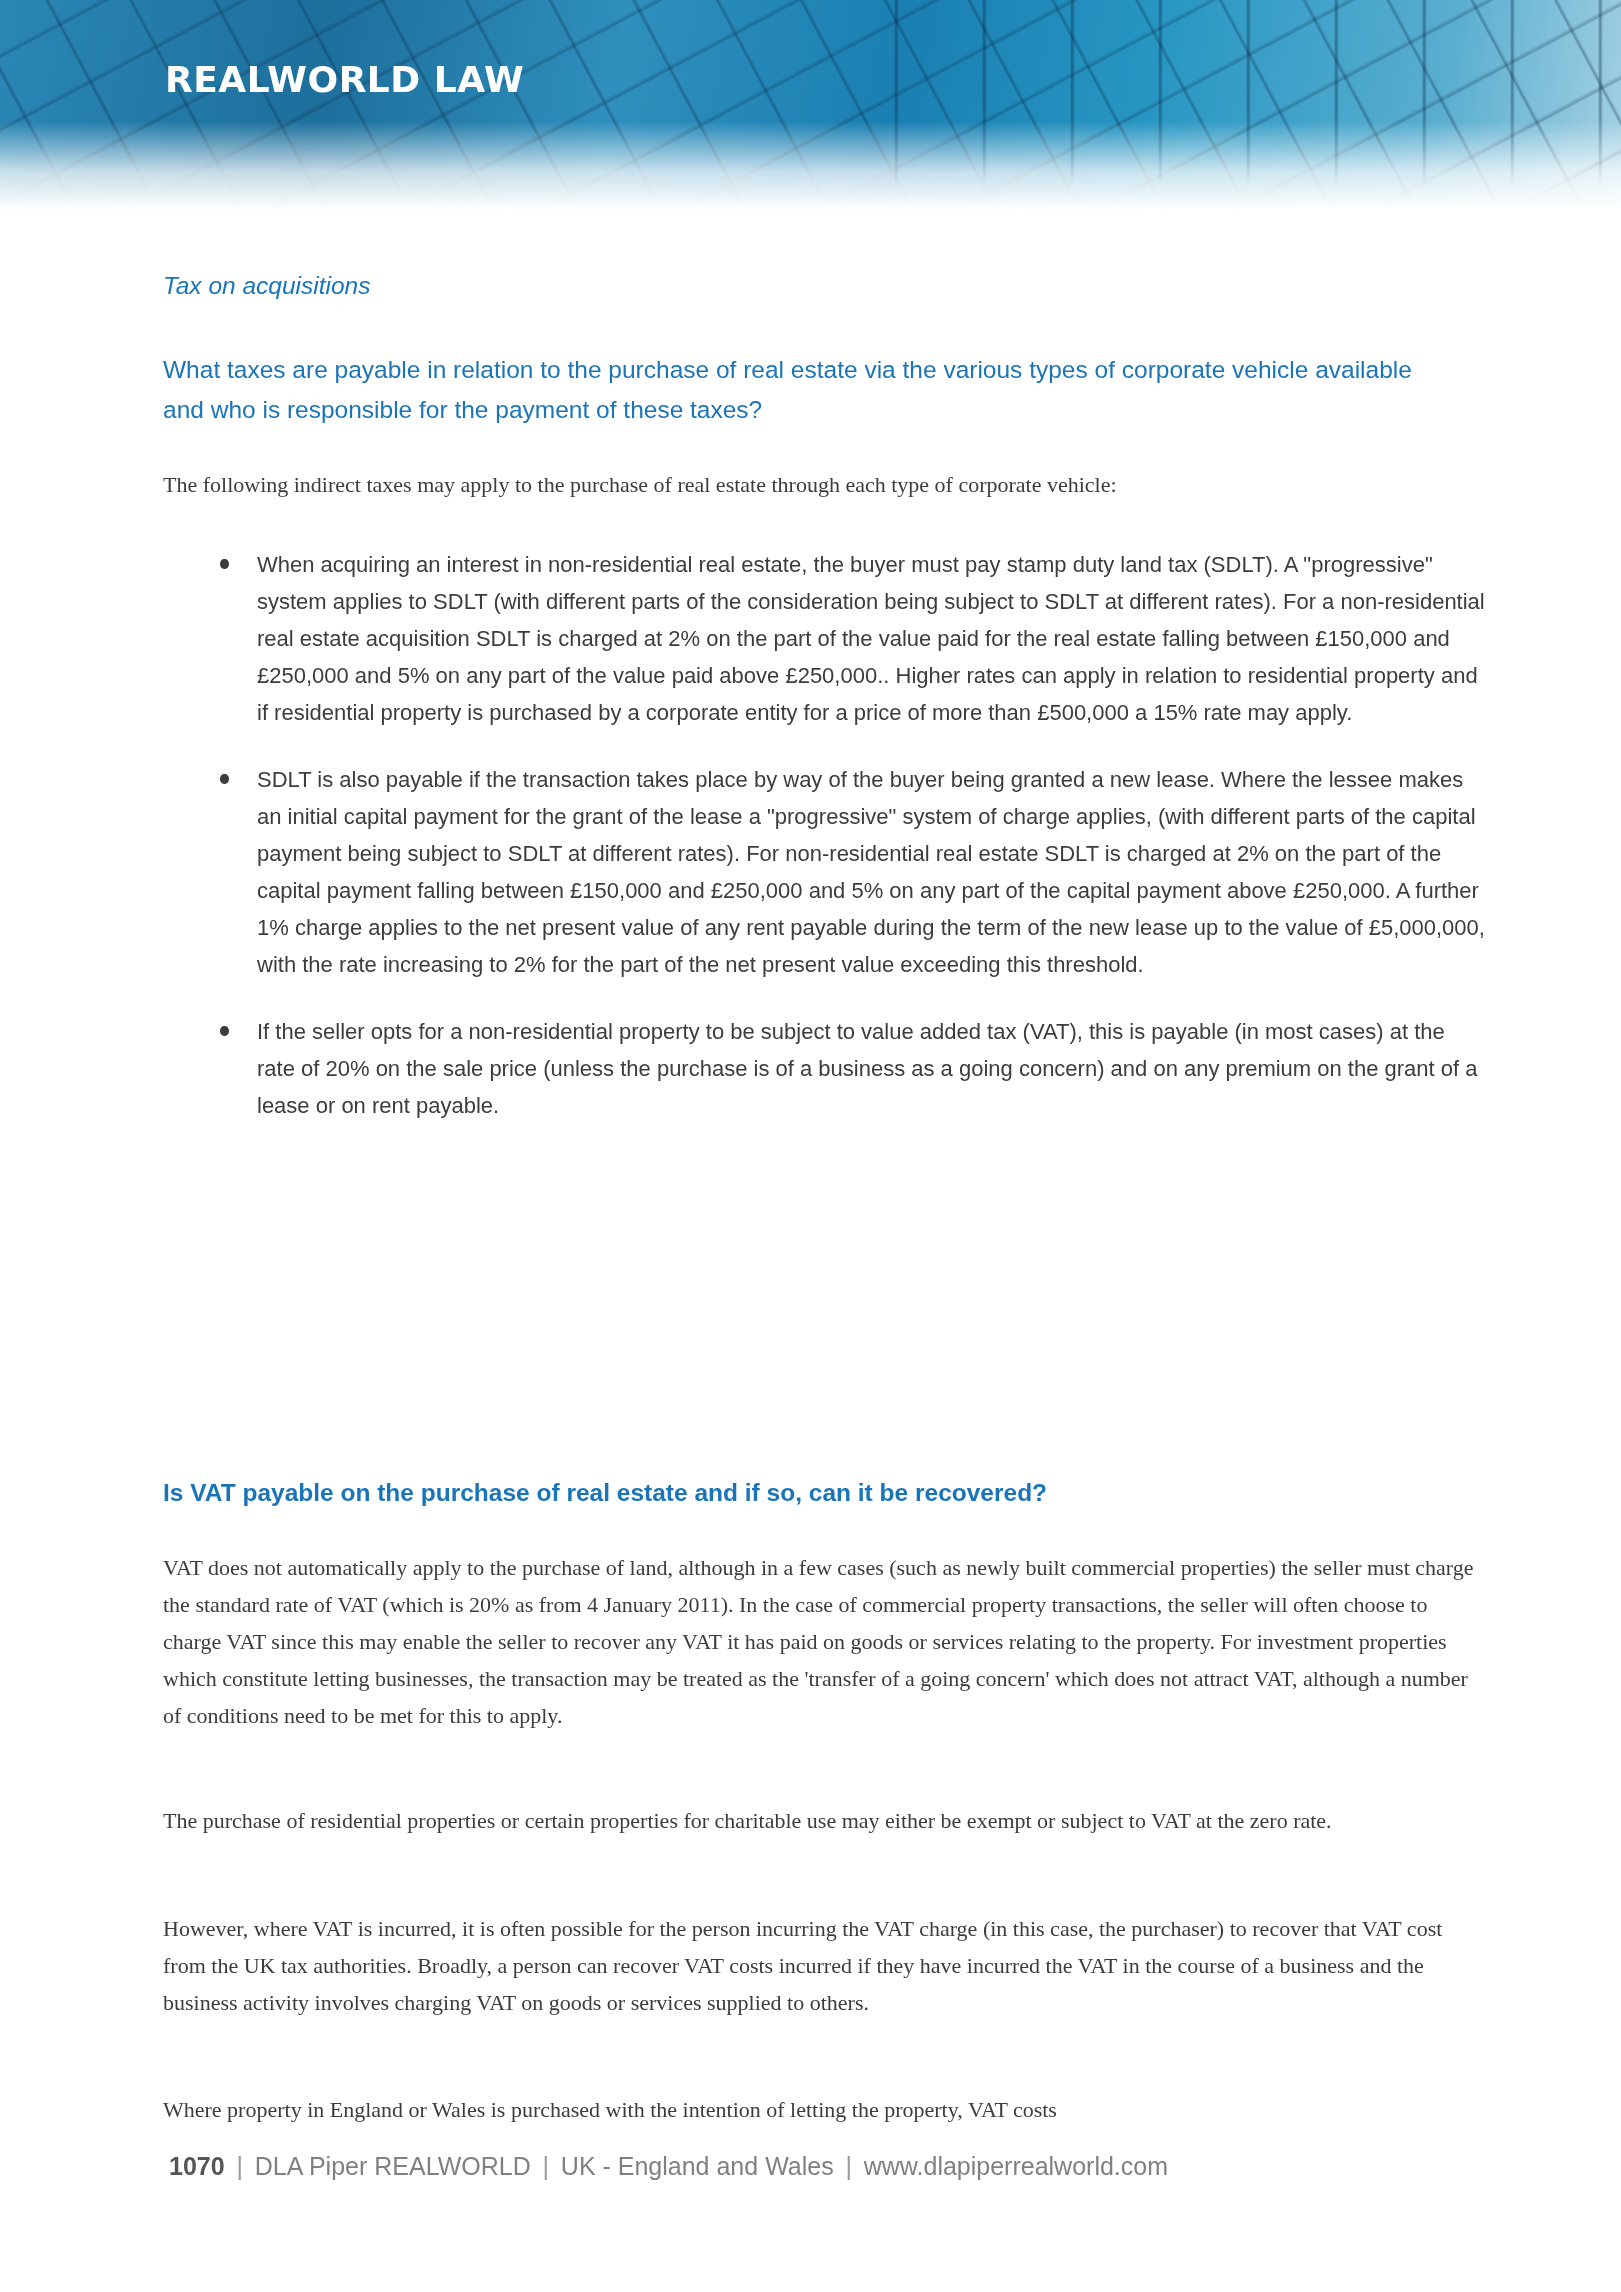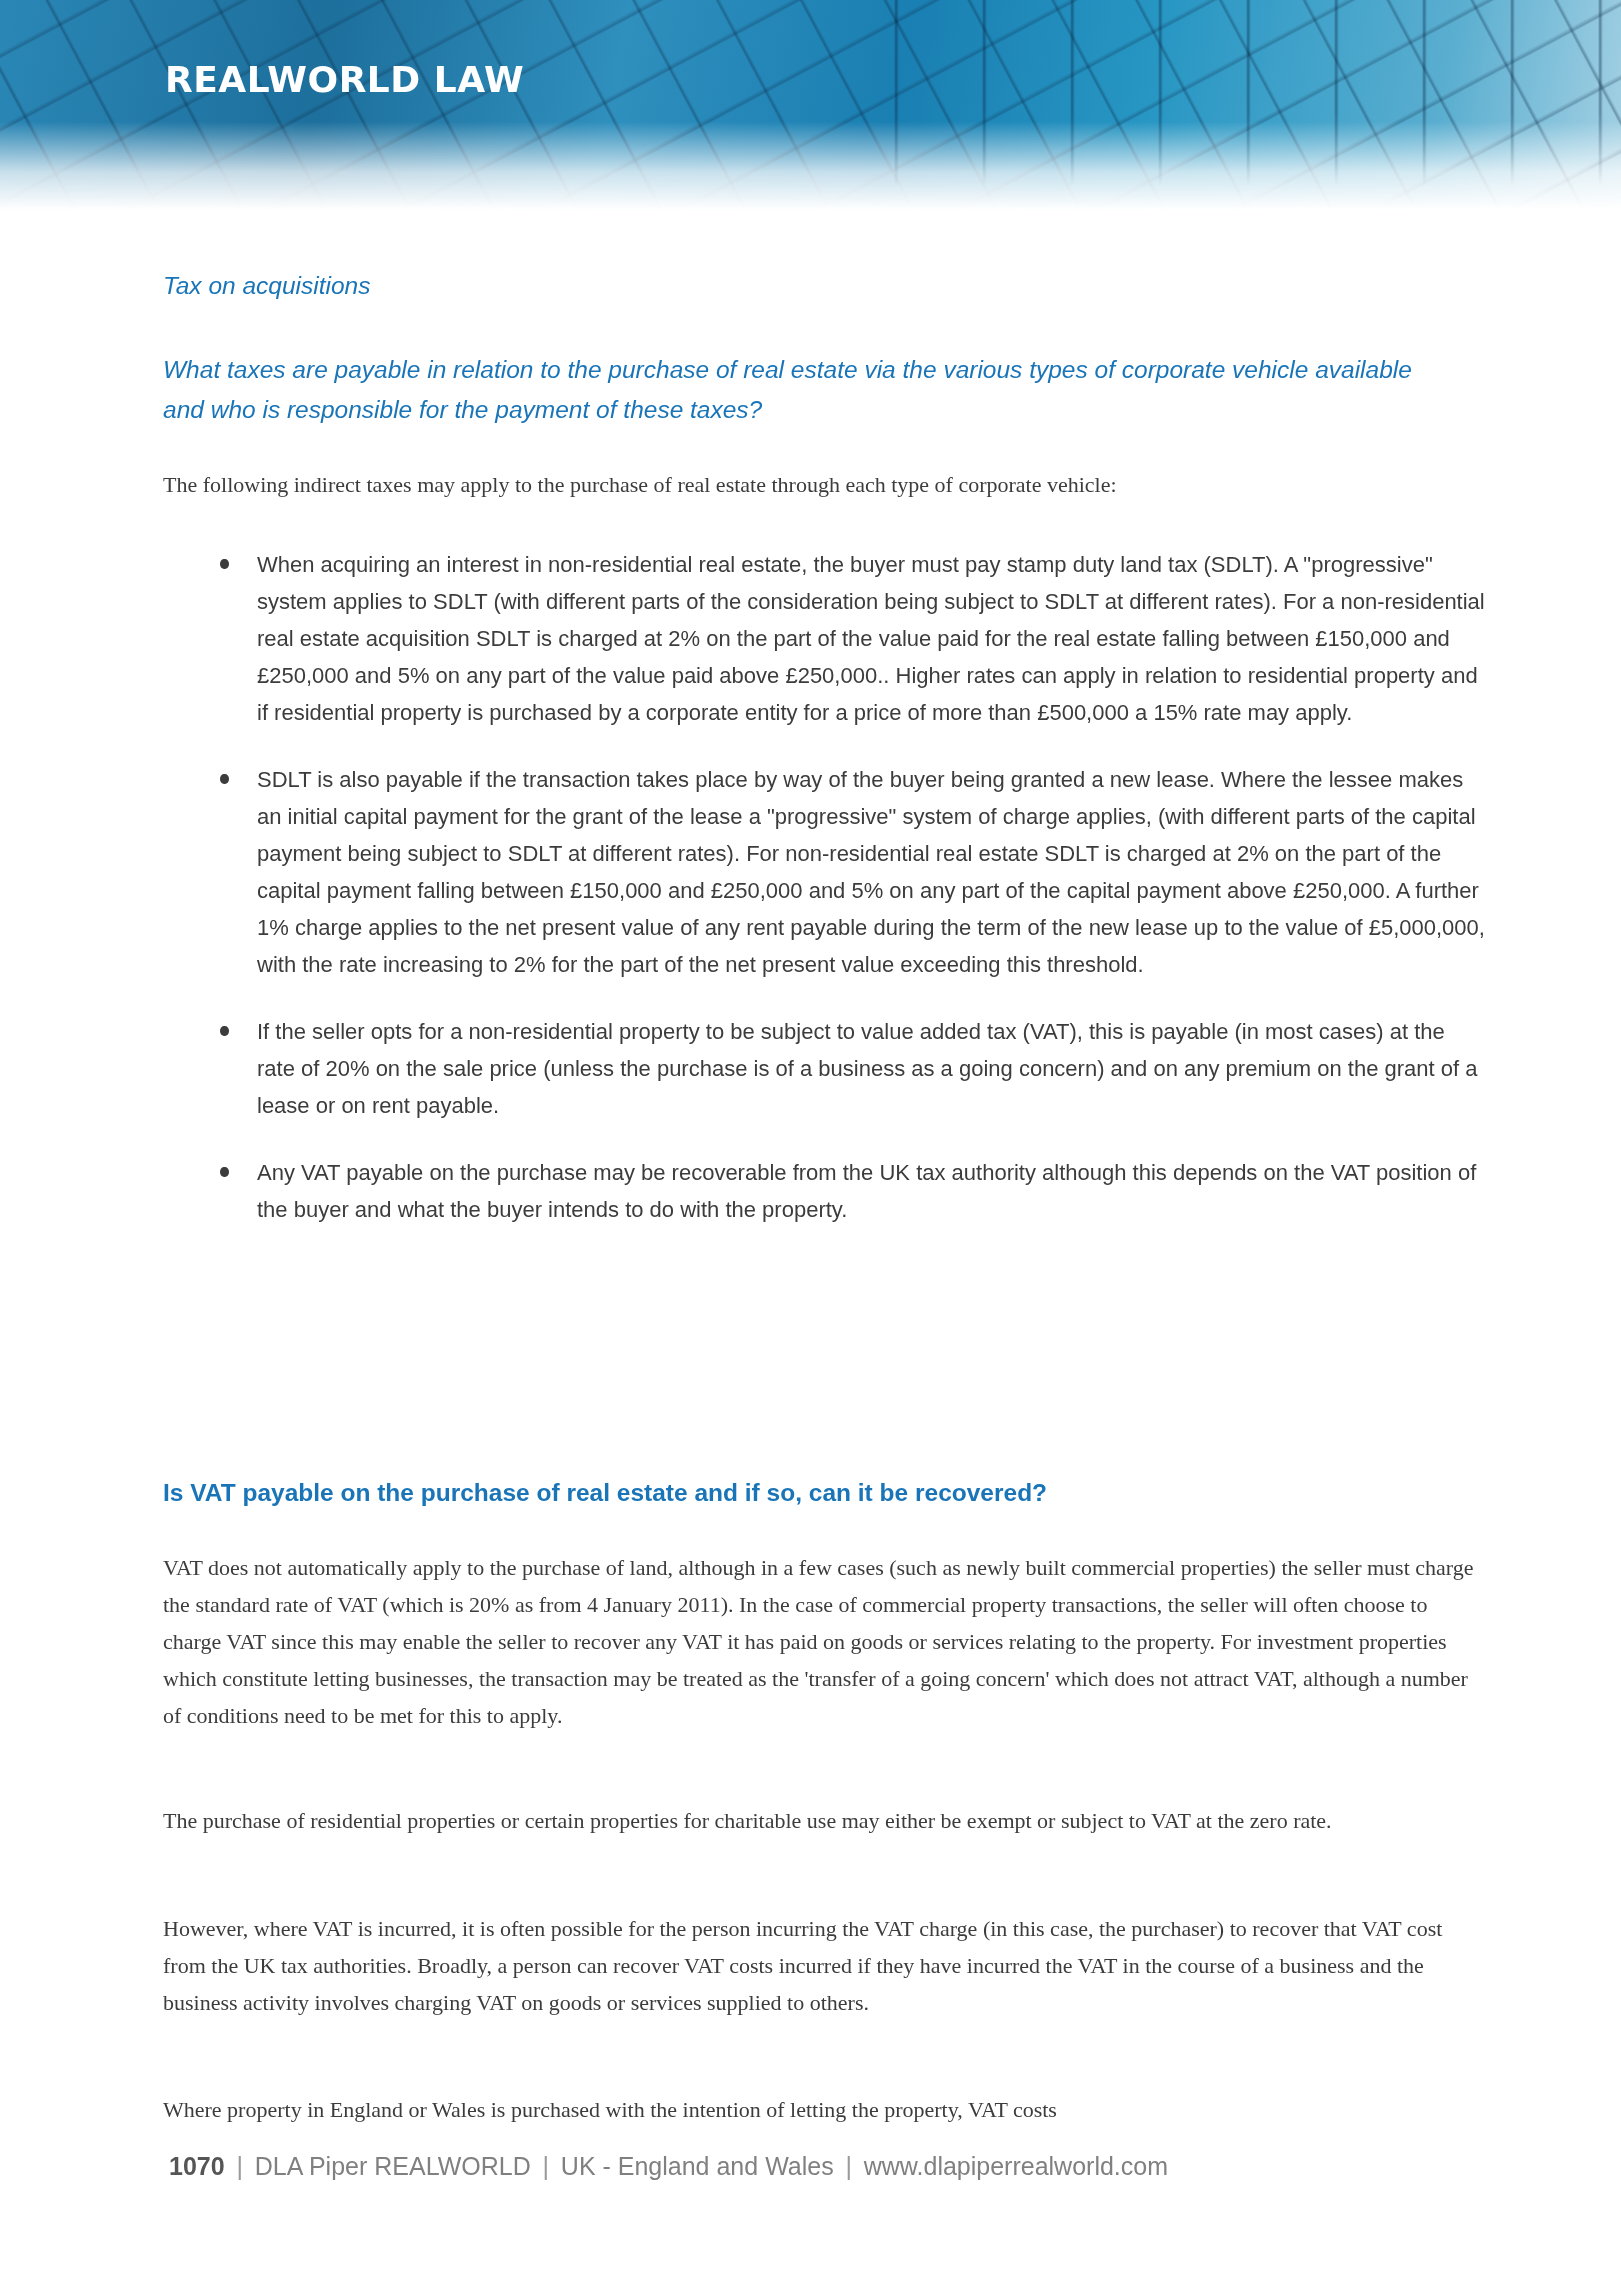--- a/index.html
+++ b/index.html
@@ -57,40 +57,36 @@
 </head>
 <body>
 
 <div class="banner">
   <div class="vlines"></div>
   <div class="banner-title">REALWORLD LAW</div>
 </div>
 
 <div class="section-title">Tax on acquisitions</div>
 
-<div class="q-heading" style="position:absolute; left:163px; top:350px; width:1264px;font-style:italic;">What taxes are payable in relation to the purchase of real estate via the various types of corporate vehicle available and who is responsible for the payment of these taxes?</div>
+<div class="q-heading" style="position:absolute; left:163px; top:350px; width:1264px;">What taxes are payable in relation to the purchase of real estate via the various types of corporate vehicle available and who is responsible for the payment of these taxes?</div>
 
 <p class="para" style="position:absolute; left:163px; top:466px; width:1313px;">The following indirect taxes may apply to the purchase of real estate through each type of corporate vehicle:</p>
 
 <ul class="bullets" style="position:absolute; left:163px; top:534px; width:1313px;">
   <li style="margin-bottom:30px;">
     <span class="dot"></span>
     <span>When acquiring an interest in non-residential real estate, the buyer must pay stamp duty land tax (SDLT). A "progressive" system applies to SDLT (with different parts of the consideration being subject to SDLT at different rates). For a non-residential real estate acquisition SDLT is charged at 2% on the part of the value paid for the real estate falling between £150,000 and £250,000 and 5% on any part of the value paid above £250,000.. Higher rates can apply in relation to residential property and if residential property is purchased by a corporate entity for a price of more than £500,000 a 15% rate may apply.</span>
   </li>
   <li style="margin-bottom:30px;">
     <span class="dot"></span>
     <span>SDLT is also payable if the transaction takes place by way of the buyer being granted a new lease. Where the lessee makes an initial capital payment for the grant of the lease a "progressive" system of charge applies, (with different parts of the capital payment being subject to SDLT at different rates). For non-residential real estate SDLT is charged at 2% on the part of the capital payment falling between £150,000 and £250,000 and 5% on any part of the capital payment above £250,000. A further 1% charge applies to the net present value of any rent payable during the term of the new lease up to the value of £5,000,000, with the rate increasing to 2% for the part of the net present value exceeding this threshold.</span>
   </li>
   <li style="margin-bottom:30px;">
     <span class="dot"></span>
     <span>If the seller opts for a non-residential property to be subject to value added tax (VAT), this is payable (in most cases) at the rate of 20% on the sale price (unless the purchase is of a business as a going concern) and on any premium on the grant of a lease or on rent payable.</span>
-  </li>
-  <li>
-    <span class="dot"></span>
-    <span>Any VAT payable on the purchase may be recoverable from the UK tax authority although this depends on the VAT position of the buyer and what the buyer intends to do with the property.</span>
   </li>
 </ul>
 
 <div class="q-heading" style="position:absolute; left:163px; top:1473px; width:1304px;font-weight:bold;">Is VAT payable on the purchase of real estate and if so, can it be recovered?</div>
 
 <p class="para" style="position:absolute; left:163px; top:1549px; width:1318px;">VAT does not automatically apply to the purchase of land, although in a few cases (such as newly built commercial properties) the seller must charge the standard rate of VAT (which is 20% as from 4 January 2011). In the case of commercial property transactions, the seller will often choose to charge VAT since this may enable the seller to recover any VAT it has paid on goods or services relating to the property. For investment properties which constitute letting businesses, the transaction may be treated as the 'transfer of a going concern' which does not attract VAT, although a number of conditions need to be met for this to apply.</p>
 
 <p class="para" style="position:absolute; left:163px; top:1802px; width:1318px;">The purchase of residential properties or certain properties for charitable use may either be exempt or subject to VAT at the zero rate.</p>
 
 <p class="para" style="position:absolute; left:163px; top:1910px; width:1318px;">However, where VAT is incurred, it is often possible for the person incurring the VAT charge (in this case, the purchaser) to recover that VAT cost from the UK tax authorities. Broadly, a person can recover VAT costs incurred if they have incurred the VAT in the course of a business and the business activity involves charging VAT on goods or services supplied to others.</p>

